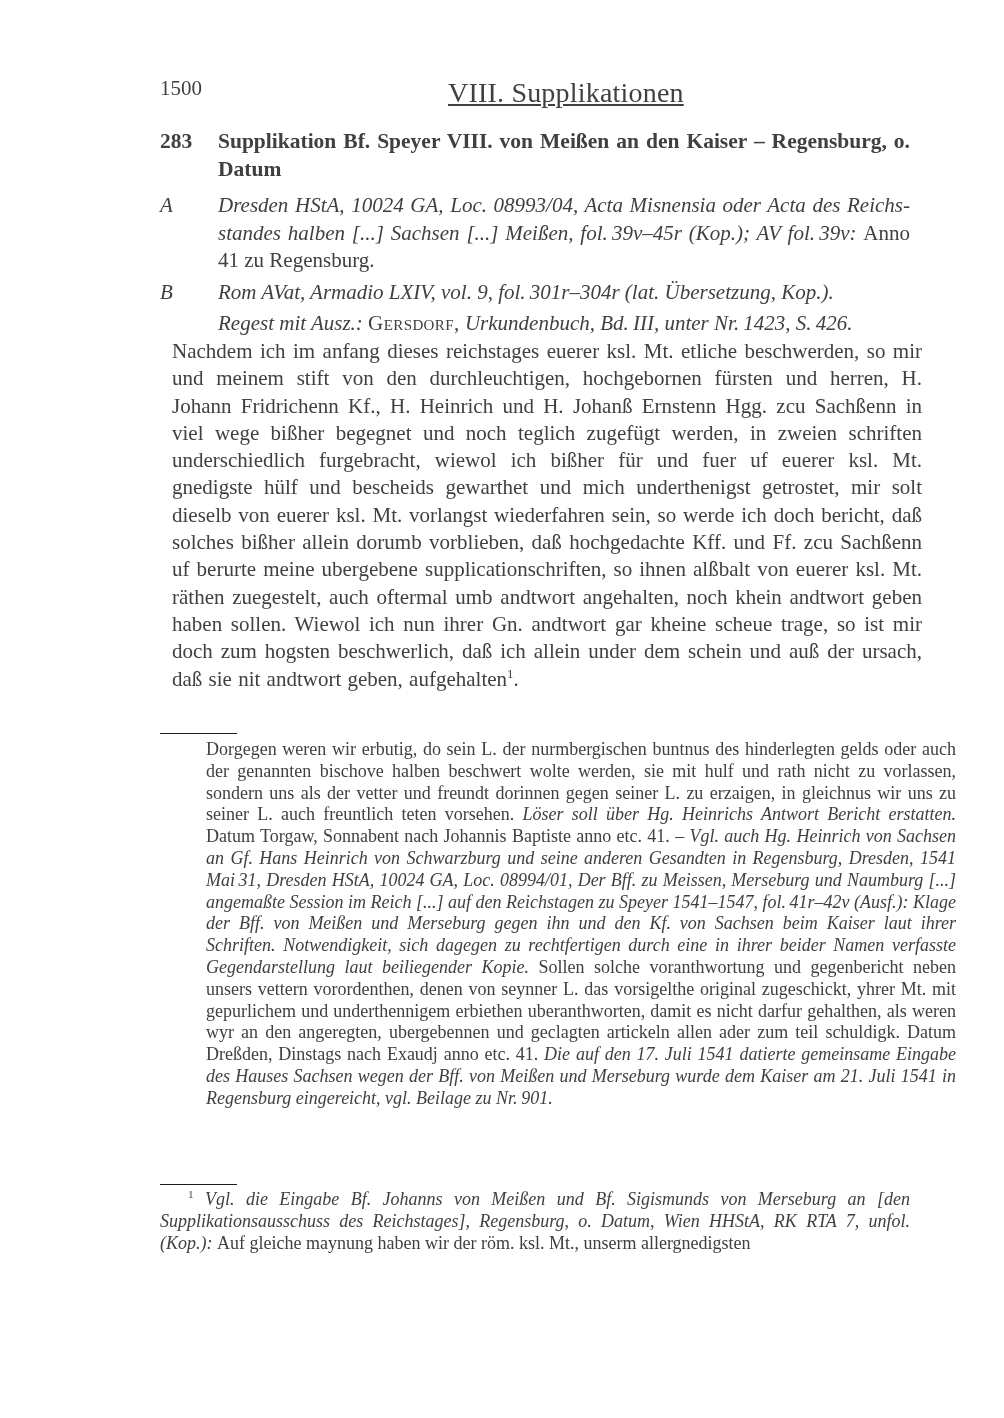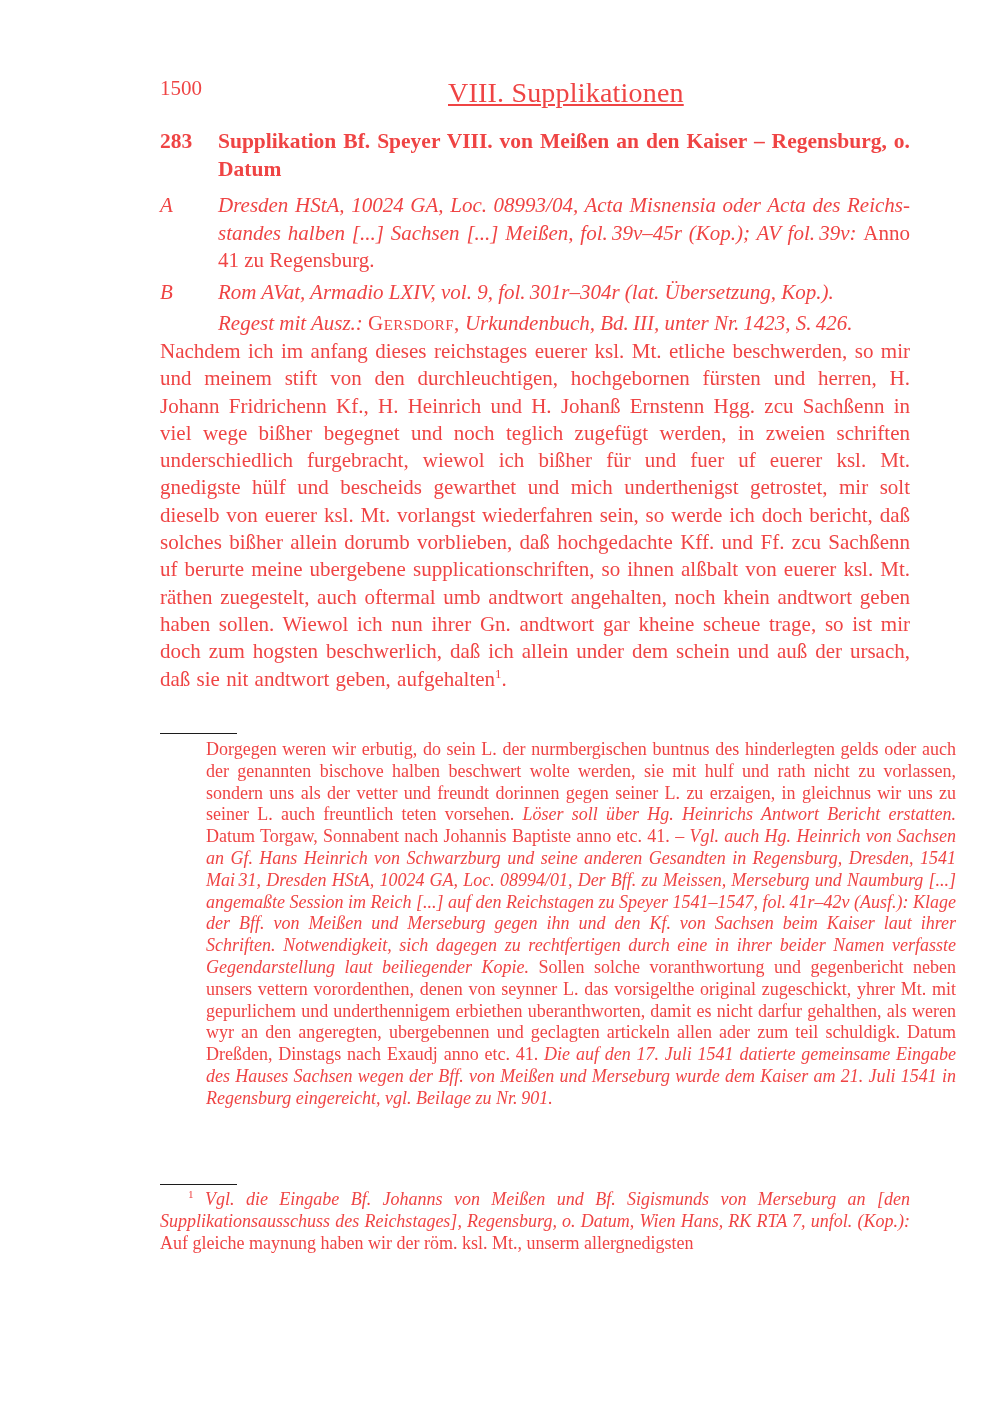--- a/index.html
+++ b/index.html
@@ -5,21 +5,21 @@
   html, body {
     margin: 0;
     padding: 0;
     background: #ffffff;
   }
   .page {
     position: relative;
     width: 1004px;
     height: 1418px;
     background: #ffffff;
-    color: #ef4444;
+    color: #404040;
     font-family: "Liberation Serif", "DejaVu Serif", serif;
     overflow: hidden;
   }
   
   .running-header { position: absolute; top: 76px; left: 0; width: 1004px; height: 28px; }
   .page-number { position: absolute; left: 160px; top: 0; font-size: 21px; }
   .running-head { position: absolute; left: 448px; top: 1px; font-size: 28px; letter-spacing: 0.2px; text-decoration: underline; }
 
   
   .entry-heading { position: absolute; top: 128px; left: 160px; width: 750px; display: flex; }
@@ -35,21 +35,21 @@
   .sources { position: absolute; top: 192px; left: 160px; width: 750px; }
   .source-row { display: flex; margin-top: 4px; }
   .source-row:first-child { margin-top: 0; }
   .src-label { flex: 0 0 58px; font-style: italic; font-size: 21px; line-height: 27.5px; }
   .src-text {
     margin: 0; flex: 1 1 auto; font-size: 21px; line-height: 27.5px;
     text-align: justify; hyphens: manual;
   }
 
   
-  .body-text { position: absolute; top: 338px; left: 160px; width: 750px; }
+  .body-text { position: absolute; top: 338px; left: 172px; width: 750px; }
   .body-text p {
     margin: 0; font-size: 21px; line-height: 27.3px;
     text-align: justify; word-spacing: 1px;
   }
 
   
   .rule {
     position: absolute; left: 160px; width: 77px; height: 0;
     border-top: 1.7px solid #1c1c1c;
   }
@@ -110,16 +110,16 @@
 
   <div class="rule rule-1"></div>
 
   <section class="apparatus">
     <p><span class="seg-r">Dorgegen weren wir erbutig, do sein L. der nurmbergischen buntnus des hinderlegten gelds oder auch der genannten bischove halben beschwert wolte werden, sie mit hulf und rath nicht zu vorlassen, sondern uns als der vetter und freundt dorinnen gegen seiner L. zu erzaigen, in gleichnus wir uns zu seiner L. auch freuntlich teten vorsehen. </span><span class="seg-i">Löser soll über Hg. Heinrichs Antwort Bericht erstatten. </span><span class="seg-r">Datum Torgaw, Sonnabent nach Johannis Baptiste anno etc. 41. – </span><span class="seg-i">Vgl. auch Hg. Heinrich von Sachsen an Gf. Hans Heinrich von Schwarzburg und seine anderen Gesandten in Regensburg, Dresden, 1541 Mai 31, Dresden HStA, 10024 GA, Loc. 08994/01, Der Bff. zu Meissen, Merseburg und Naumburg [...] angemaßte Session im Reich [...] auf den Reichstagen zu Speyer 1541–1547, fol. 41r–42v (Ausf.): Klage der Bff. von Meißen und Merseburg gegen ihn und den Kf. von Sachsen beim Kaiser laut ihrer Schriften. Notwendigkeit, sich dagegen zu rechtfertigen durch eine in ihrer beider Namen verfasste Gegendarstellung laut beiliegender Kopie. </span><span class="seg-r">Sollen solche voranthwortung und gegenbericht neben unsers vettern vorordenthen, denen von seynner L. das vorsigelthe original zugeschickt, yhrer Mt. mit gepurlichem und underthennigem erbiethen uberanthworten, damit es nicht darfur gehalthen, als weren wyr an den angeregten, ubergebennen und geclagten artickeln allen ader zum teil schuldigk. Datum Dreßden, Dinstags nach Exaudj anno etc. 41. </span><span class="seg-i">Die auf den 17. Juli 1541 datierte gemeinsame Eingabe des Hauses Sachsen wegen der Bff. von Meißen und Merseburg wurde dem Kaiser am 21. Juli 1541 in Regensburg eingereicht, vgl. Beilage zu Nr. 901.</span></p>
   </section>
 
   <div class="rule rule-2"></div>
 
   <section class="footnote">
-    <p><sup class="seg-sup">1</sup><span class="seg-r"> </span><span class="seg-i">Vgl. die Eingabe Bf. Johanns von Meißen und Bf. Sigismunds von Merseburg an [den Supplikationsausschuss des Reichstages], Regensburg, o. Datum, Wien Hans, RK RTA 7, unfol. (Kop.): </span><span class="seg-r">Auf gleiche maynung haben wir der röm. ksl. Mt., unserm allergnedigsten</span></p>
+    <p><sup class="seg-sup">1</sup><span class="seg-r"> </span><span class="seg-i">Vgl. die Eingabe Bf. Johanns von Meißen und Bf. Sigismunds von Merseburg an [den Supplikationsausschuss des Reichstages], Regensburg, o. Datum, Wien HHStA, RK RTA 7, unfol. (Kop.): </span><span class="seg-r">Auf gleiche maynung haben wir der röm. ksl. Mt., unserm allergnedigsten</span></p>
   </section>
 
 </div>
 
 </body></html>

